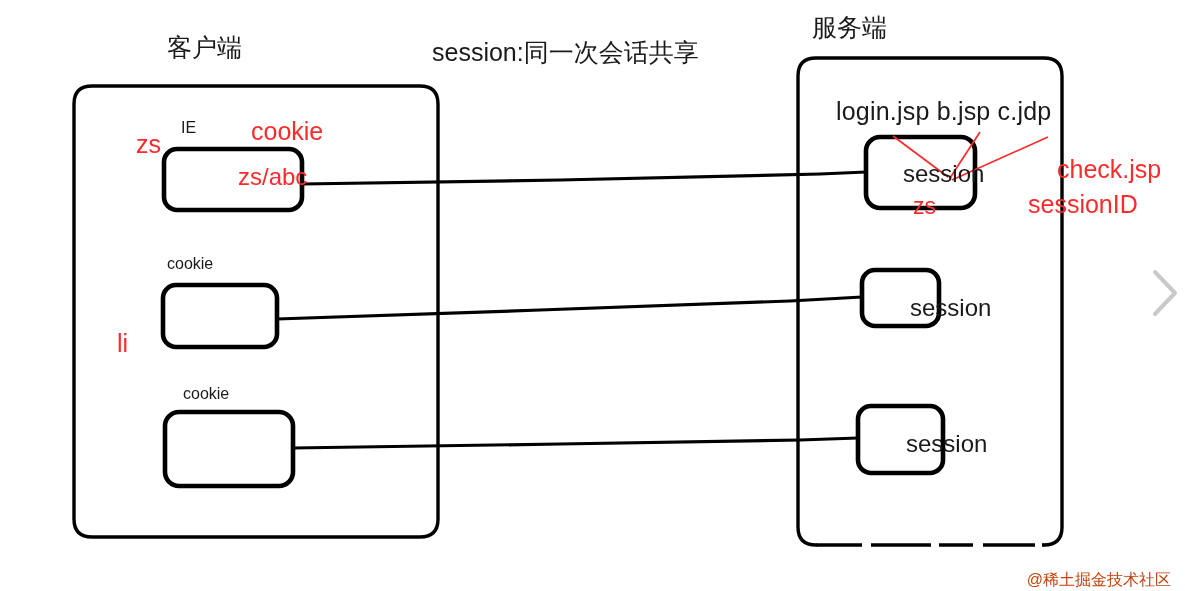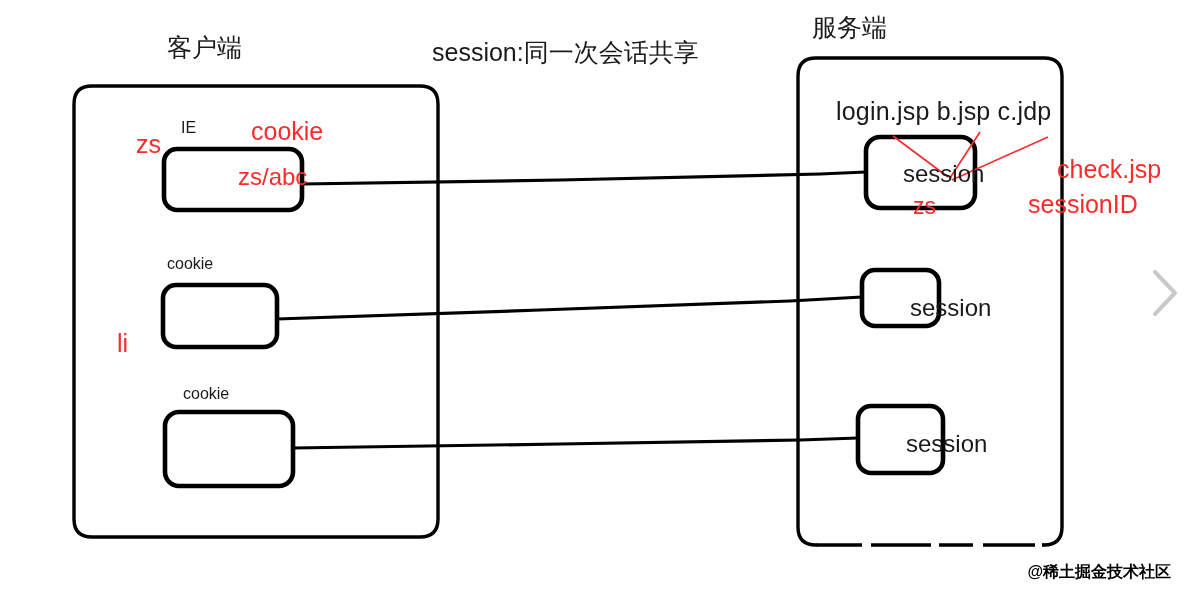--- a/index.html
+++ b/index.html
@@ -56,25 +56,24 @@
   .red-small {
     font-size: 23px;
   }
   .jsp-row {
     font-size: 25px;
     letter-spacing: 0.2px;
   }
   .watermark {
     position: absolute;
     right: 14px;
-    bottom: 8px;
+    bottom: 0;
     font-size: 16px;
-    color: #000000;
+    color: #c2410c;
     white-space: nowrap;
-    font-weight: bold;
   }
 </style>
 </head>
 <body>
 
 <div id="canvas">
 
   <svg id="vector-layer" viewBox="0 0 1185 591">
 
     <path d="M 92 86 L 420 86 Q 438 86 438 104 L 438 519 Q 438 537 420 537 L 92 537 Q 74 537 74 519 L 74 104 Q 74 86 92 86 Z" fill="none" stroke="#000000" stroke-width="3.4" stroke-linecap="round" stroke-linejoin="round"></path>

